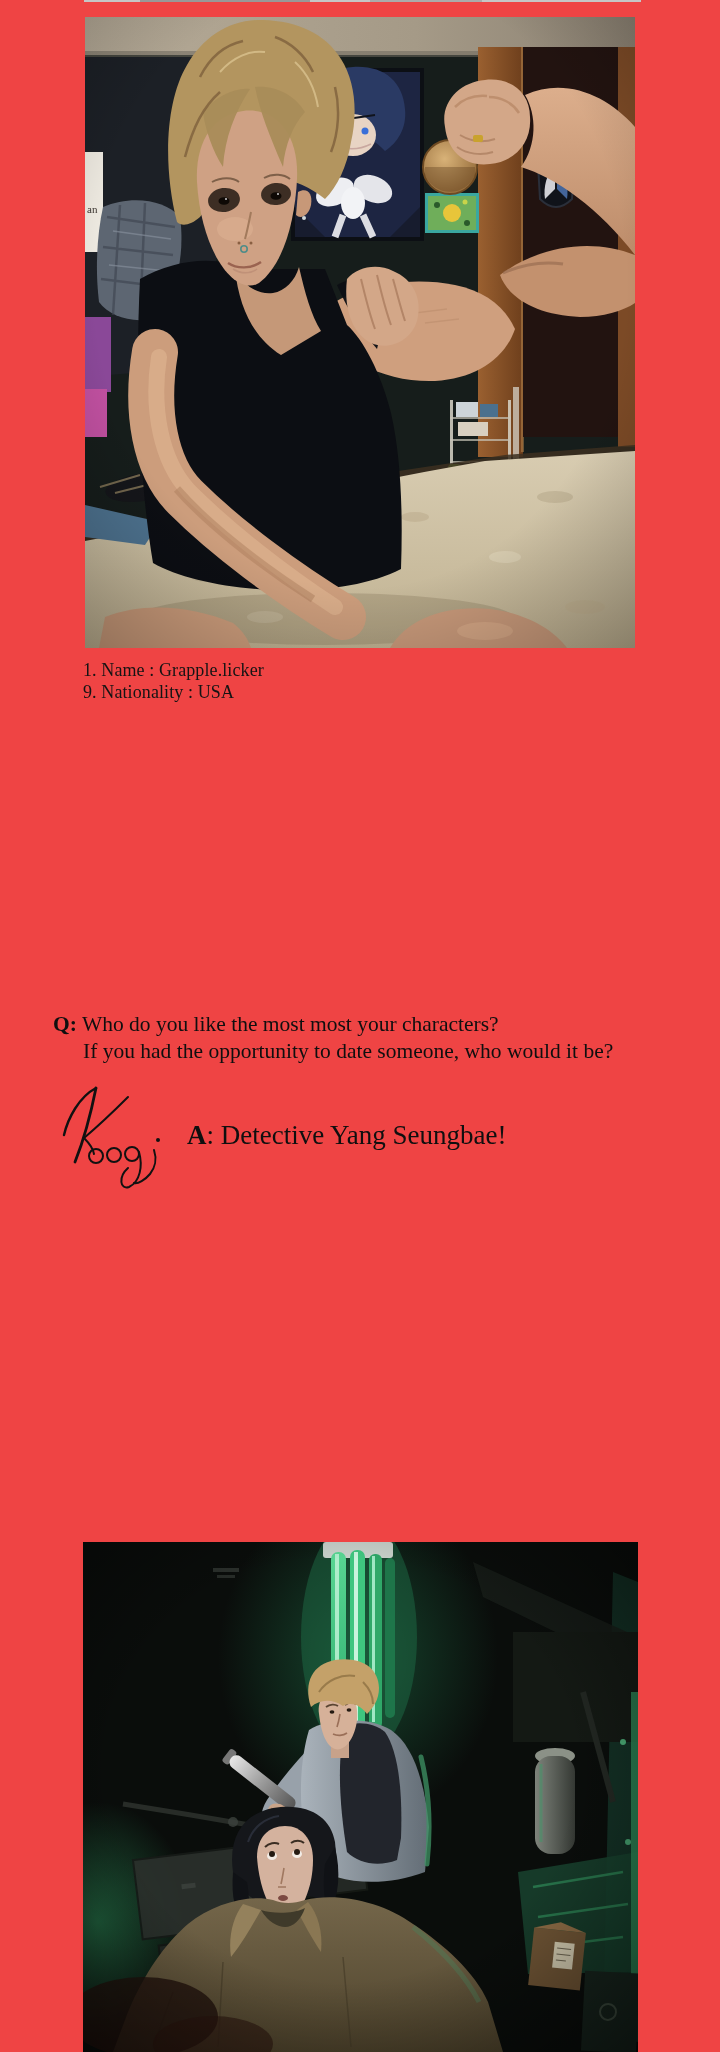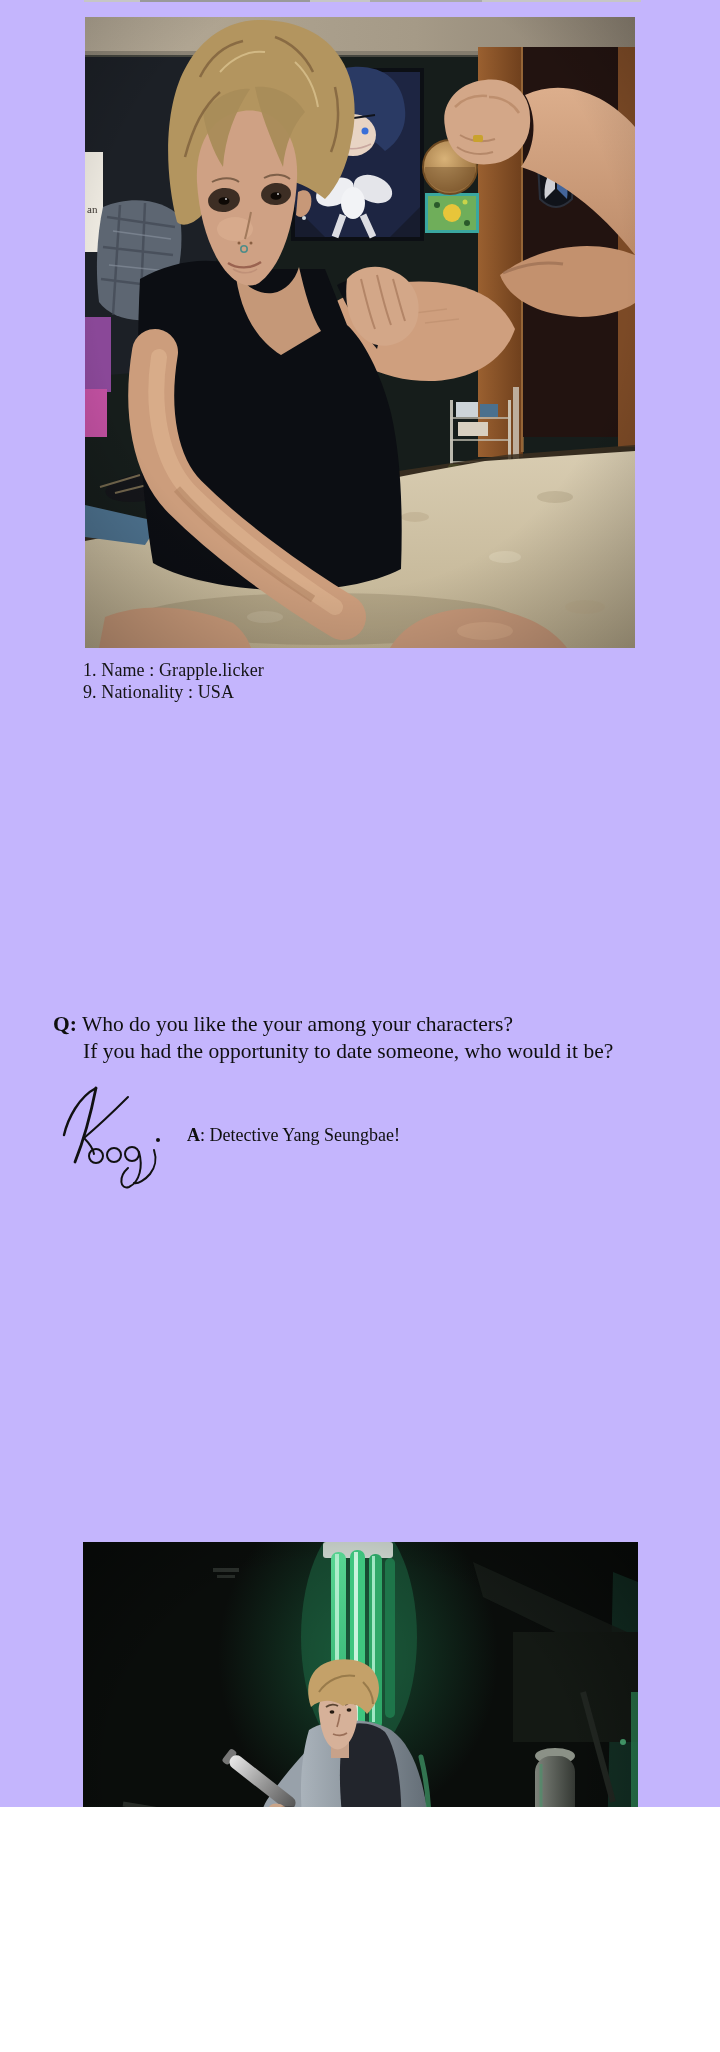--- a/index.html
+++ b/index.html
@@ -1,30 +1,30 @@
 <!DOCTYPE html>
 <html><head>
 <meta charset="utf-8">
 <style>
   html,body{margin:0;padding:0;background:#ffffff;}
-  .page{position:relative;width:720px;height:1807px;background:#c4b5fd;overflow:hidden;
+  .page{position:relative;width:720px;height:2052px;background:#ef4444;overflow:hidden;
         font-family:"Liberation Serif", serif;color:#141414;}
   .top-divider{position:absolute;top:0;left:84px;width:557px;height:2px;background:#c6c6c6;}
   .top-divider .seg1{position:absolute;left:56px;top:0;width:170px;height:2px;background:#999;}
   .top-divider .seg2{position:absolute;left:286px;top:0;width:112px;height:2px;background:#ababab;}
   .photo{position:absolute;overflow:hidden;background:#111;}
   .photo svg{display:block;}
   #photo-top{left:85px;top:17px;width:550px;height:631px;}
   #photo-bottom{left:83px;top:1542px;width:555px;height:510px;}
   .caption{position:absolute;left:83px;top:660px;font-size:18px;line-height:21.5px;
            letter-spacing:.1px;color:#141414;}
   .qa{position:absolute;left:53px;top:1011px;font-size:21.5px;line-height:26.5px;color:#0f0f0f;}
   .qa .indent{padding-left:30px;text-align:center;}
   .b{font-weight:bold;}
-  .answer{position:absolute;left:187px;top:1122px;font-size:18px;line-height:26px;color:#0f0f0f;}
+  .answer{position:absolute;left:187px;top:1122px;font-size:27px;line-height:26px;color:#0f0f0f;}
   .sig{position:absolute;left:44px;top:1082px;width:150px;height:125px;}
 </style>
 </head>
 <body>
 
 <div class="page">
 
   <div class="top-divider">
     <div class="seg1"></div>
     <div class="seg2"></div>
@@ -219,21 +219,21 @@
       <rect width="550" height="631" fill="url(#vgT)"></rect>
     </svg>
   </div>
 
   <div class="caption">
     <div>1. Name : Grapple.licker</div>
     <div>9. Nationality : USA</div>
   </div>
 
   <div class="qa">
-    <div><span class="b">Q:</span> <span>Who do you like the your among your characters?</span></div>
+    <div><span class="b">Q:</span> <span>Who do you like the most most your characters?</span></div>
     <div class="indent">If you had the opportunity to date someone, who would it be?</div>
   </div>
 
   <svg class="sig" viewBox="0 0 150 125" xmlns="http://www.w3.org/2000/svg" role="img" aria-label="Koogi">
     <g fill="none" stroke="#111" stroke-linecap="round">
       <path d="M20,53 C24,36 35,15 52,6" stroke-width="2.4"></path>
       <path d="M52,6 C48,26 41,55 31,80" stroke-width="2.8"></path>
       <path d="M84,15 C72,27 53,45 40,56" stroke-width="2"></path>
       <path d="M40,56 C45,61 49,66 50,72" stroke-width="2"></path>
       <circle cx="52" cy="74" r="7" stroke-width="2"></circle>

